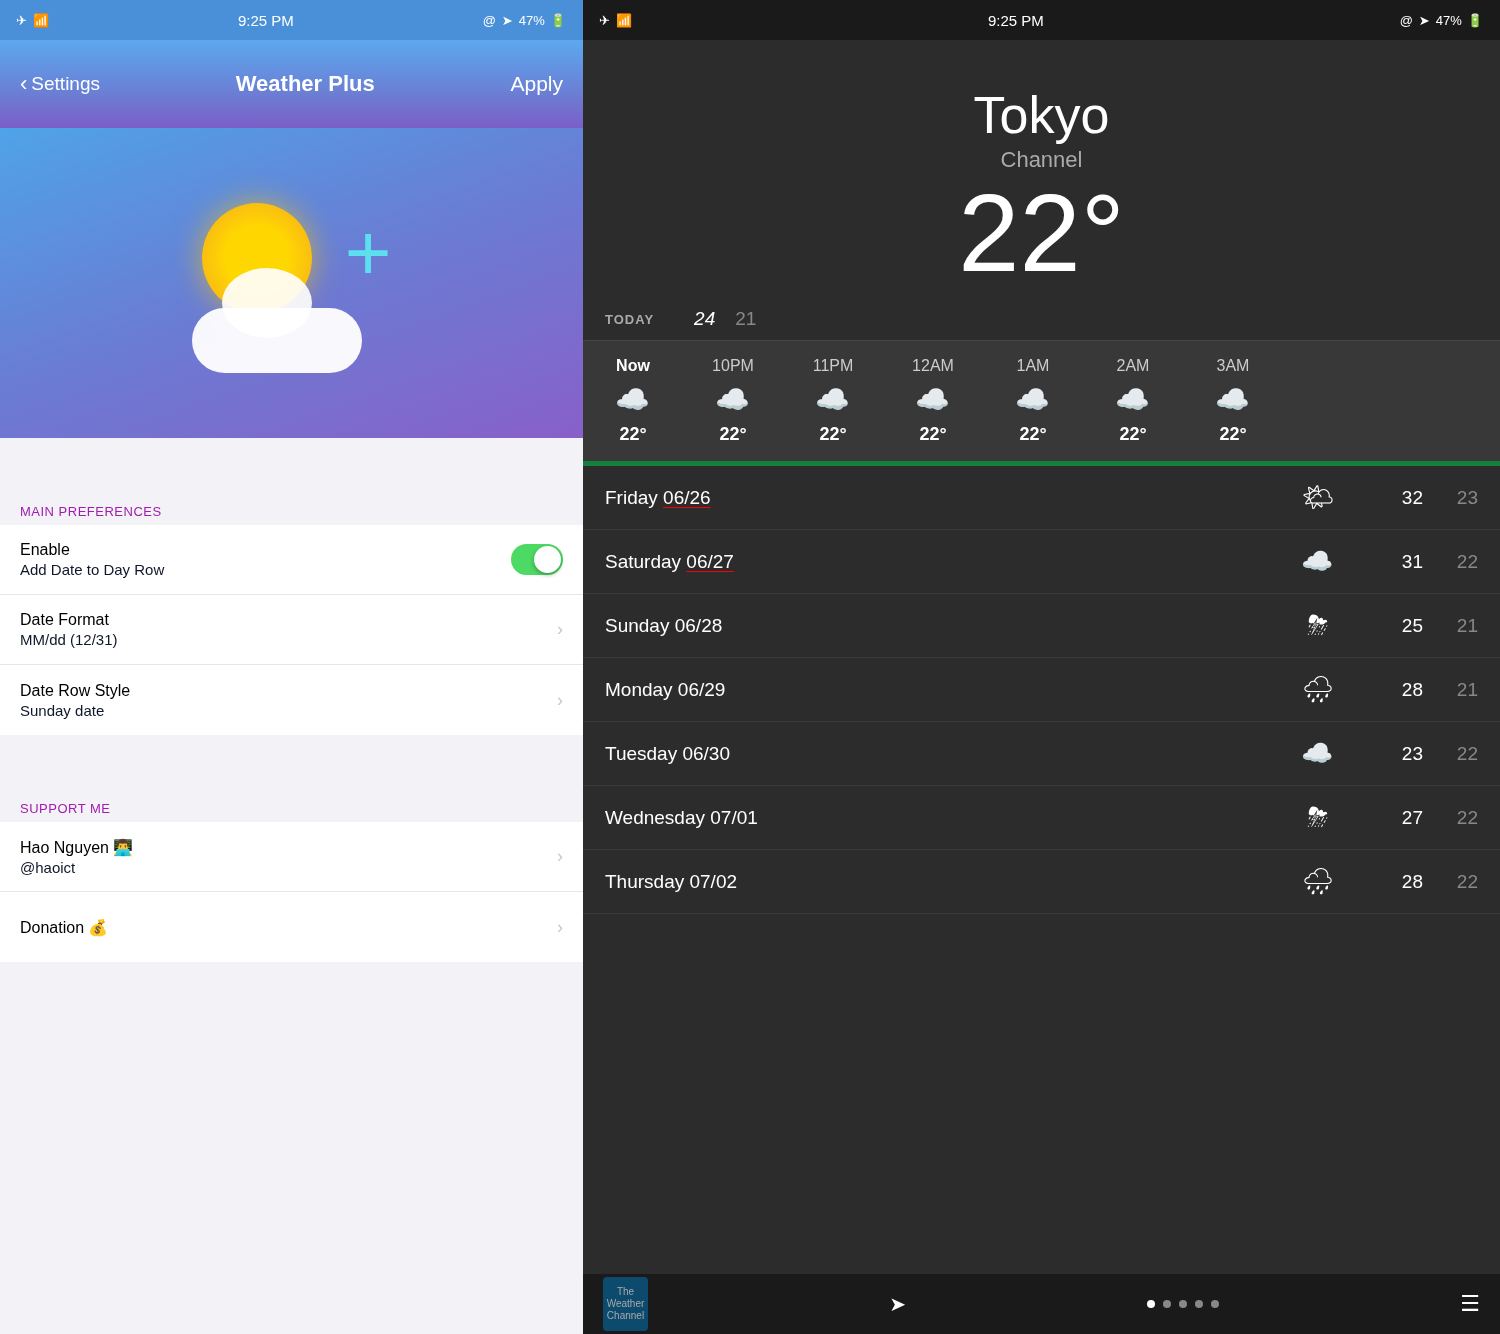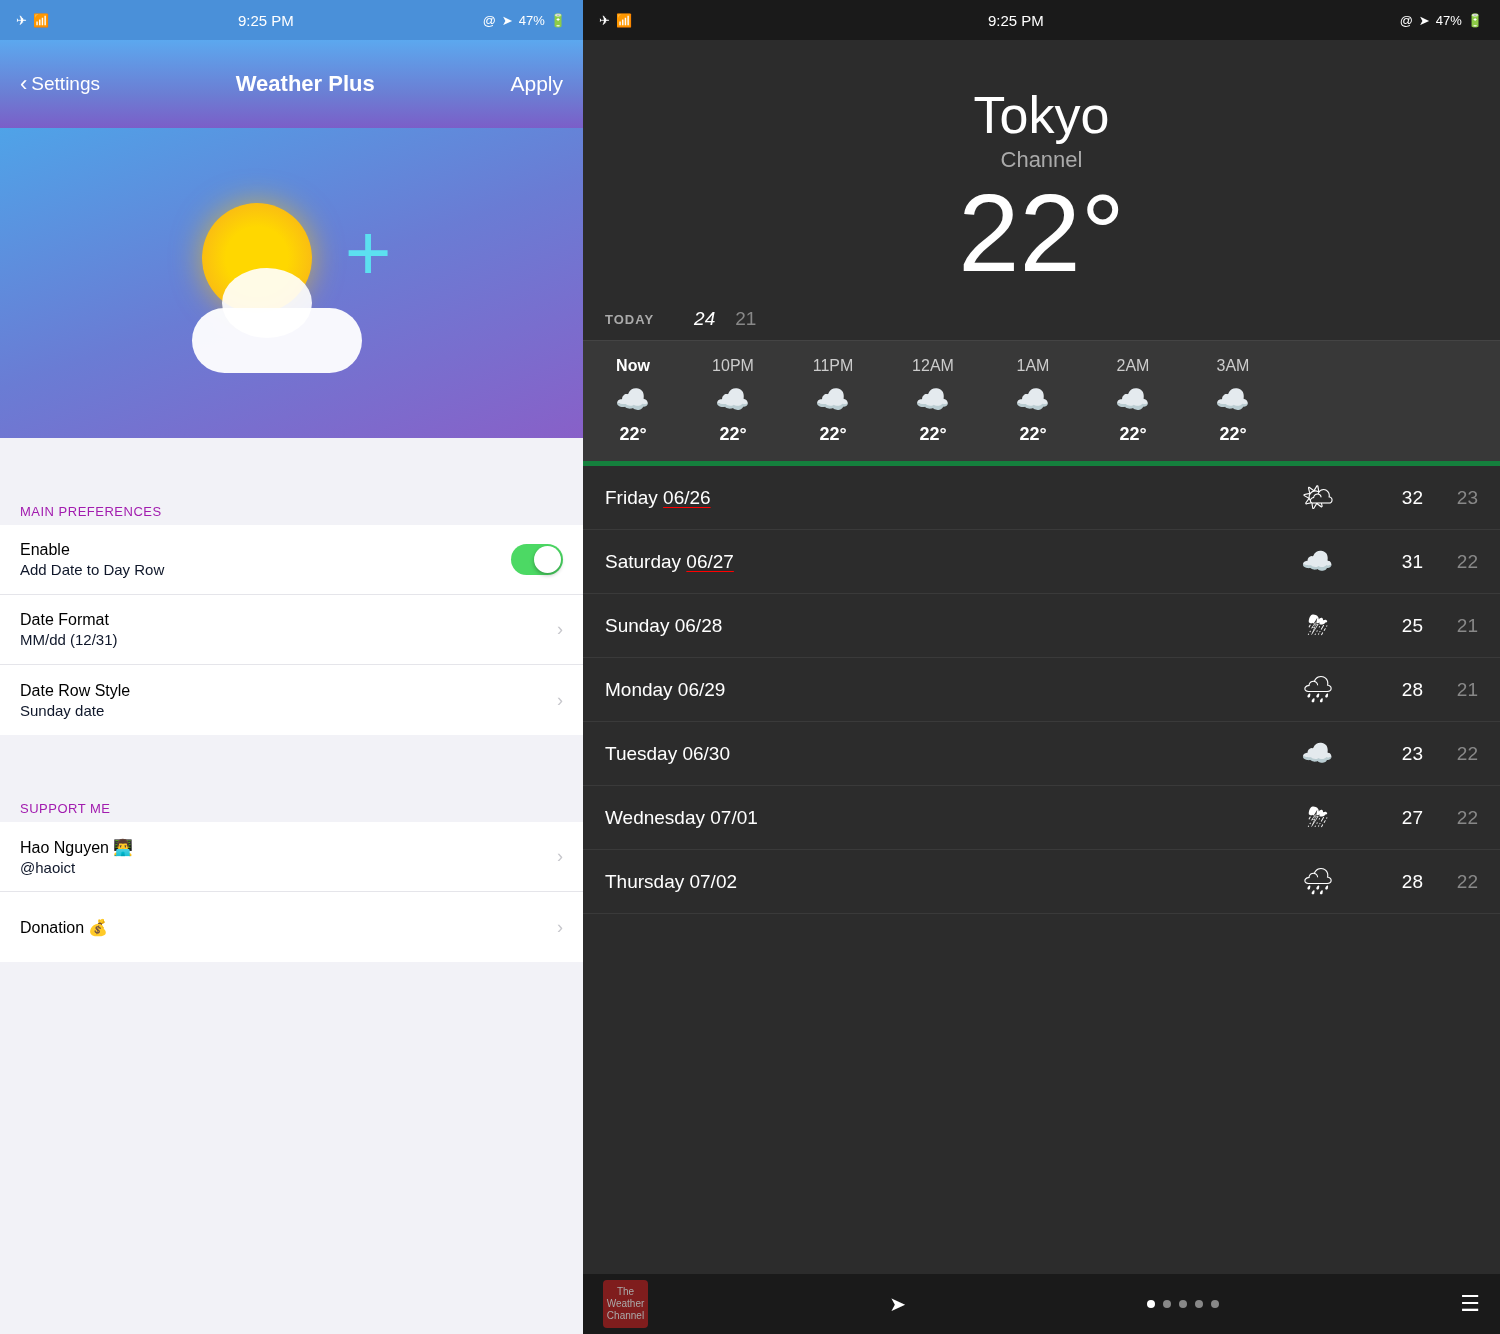--- a/index.html
+++ b/index.html
@@ -392,22 +392,22 @@
       padding: 0 20px;
       flex-shrink: 0;
     }
     .weather-channel-logo {
       display: flex;
       align-items: center;
       gap: 6px;
     }
     .wc-box {
       width: 45px;
-      height: 48px;
-      background: #7f1d1d;
+      height: 54px;
+      background: #0c4a6e;
       border-radius: 4px;
       display: flex;
       align-items: center;
       justify-content: center;
       font-size: 10px;
       color: #aaa;
       text-align: center;
       line-height: 1.2;
     }
     .bottom-dots {

